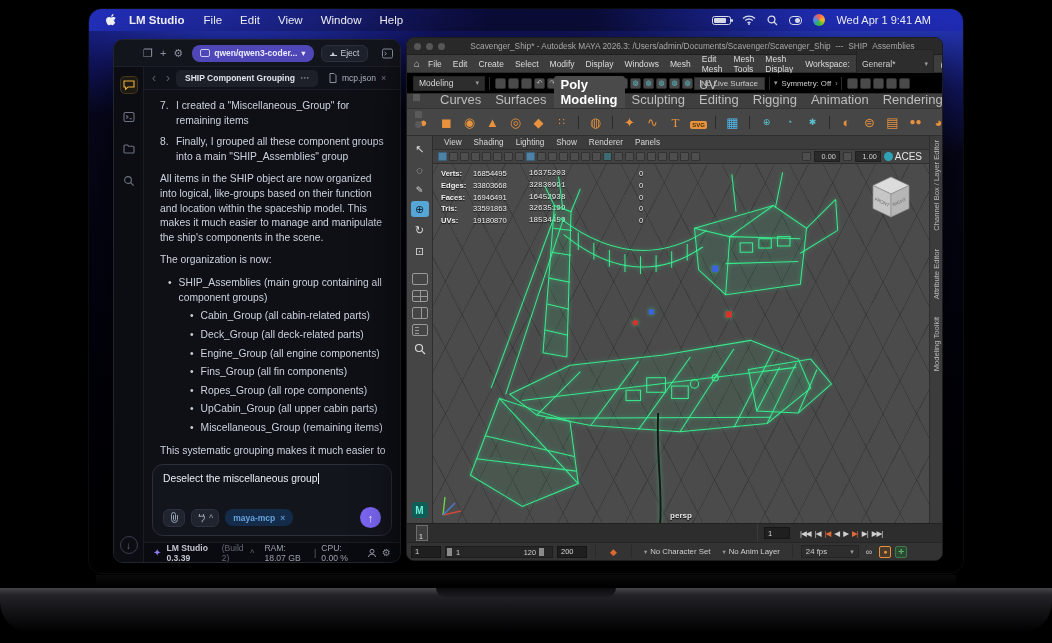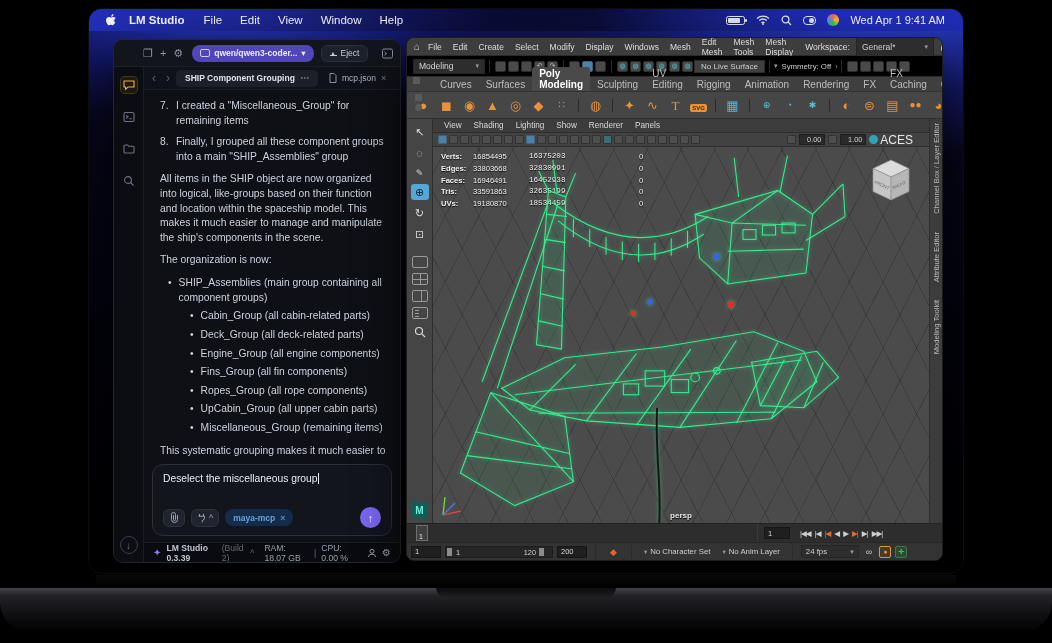--- a/index.html
+++ b/index.html
@@ -20,21 +20,21 @@
   .deck-notch { position:absolute; left:436px; top:588px; width:180px; height:9px; border-radius:0 0 14px 14px;
     background:linear-gradient(180deg,#0c0c0e,#1d1d21); }
 
   
   .macbar { position:absolute; left:0; top:0; width:100%; height:22px; display:flex; align-items:center;
     padding:0 16px; color:#f2f2f7; font-size:11.5px;
     background:linear-gradient(90deg, rgba(35,48,190,.92) 0%, rgba(18,20,80,.75) 34%, rgba(5,5,25,.55) 46%, rgba(5,5,25,.55) 58%, rgba(30,42,180,.88) 86%); }
   .macbar .app { font-weight:bold; margin:0 10px 0 12px; }
   .macbar .mi { margin:0 9px; }
   .macbar .grow { flex:1; }
-  .macbar .stat { display:flex; align-items:center; gap:11px; margin-right:2px; }
+  .macbar .stat { display:flex; align-items:center; gap:11px; margin-right:16px; }
   .battery { width:19px; height:9px; border:1px solid #dfe2ef; border-radius:2.5px; position:relative; }
   .battery::before { content:""; position:absolute; left:1px; top:1px; bottom:1px; width:12px; background:#dfe2ef; border-radius:1px; }
   .battery::after { content:""; position:absolute; right:-3px; top:2px; width:2px; height:3px; background:#dfe2ef; border-radius:1px; }
   .cc-toggle { width:13px; height:9px; border:1px solid #dfe2ef; border-radius:4px; position:relative; }
   .cc-toggle::before{ content:""; position:absolute; right:1px; top:1px; width:5px; height:5px; border-radius:50%; background:#dfe2ef; }
   .rb-circle { width:12px; height:12px; border-radius:50%; background:conic-gradient(#ff5f57,#febc2e,#28c840,#4f8df7,#ff5f57); }
   .clock { font-size:11px; }
 
   
   svg.icn { display:block; }
@@ -107,21 +107,21 @@
   .m-statusline { height:21px; background:#000000; display:flex; align-items:center; padding:0 6px; border-bottom:1px solid #2b2b2b; }
   .sel-box { display:flex; align-items:center; height:15px; background:#2d2d2d; border:1px solid #242424; padding:0 5px; min-width:72px; gap:4px; }
   .sel-box .cv { margin-left:auto; color:#9a9a9a; font-size:7px; }
   .vdiv { width:1px; height:13px; background:#2a2a2a; margin:0 4px; flex:0 0 1px; }
   .ic { width:11px; height:11px; background:#4a4a4a; border:1px solid #2d2d2d; border-radius:2px; margin:0 1px; flex:0 0 11px;
        display:flex; align-items:center; justify-content:center; font-size:7px; color:#b9b9b9; }
   .ic.blue { background:#4f81a4; border-color:#3b637f; color:#eaf4fa; }
   .ic.teal { color:#59c2cf; }
   .flat-box { display:flex; align-items:center; height:13px; padding:0 6px; color:#cbcbcb; font-size:8px; background:#3f3f3f; border:1px solid #2c2c2c; }
   .m-shelf-tabs { height:15px; background:#3f3f3f; display:flex; align-items:flex-end; padding:0 26px 0 26px; gap:0; border-bottom:1px solid #333; position:relative; }
-  .m-shelf-tabs .st { padding:1px 7px; font-size:10px; color:#bdbdbd; }
+  .m-shelf-tabs .st { padding:1px 7px; font-size:13px; color:#bdbdbd; }
   .m-shelf-tabs .st.active { color:#fff; font-weight:bold; background:#4a4a4a; border-radius:3px 3px 0 0; }
   .m-shelf { height:27px; background:#464646; display:flex; align-items:center; padding:0 4px; gap:2px; border-bottom:1px solid #2e2e2e; position:relative; }
   .shg { width:21px; text-align:center; font-size:13px; color:#e8923d; flex:0 0 21px; line-height:1; }
   .shg.small { font-size:10px; }
   .shg.blue { color:#4fb6e8; }
   .shg.teal { color:#59c2cf; font-size:9px; }
   .shg .svgtag { font-size:6px; background:#e8923d; color:#463005; border-radius:2px; padding:1px 2px; font-weight:bold; }
   .shelf-side { position:absolute; left:4px; top:2px; width:14px; display:flex; flex-direction:column; gap:3px; align-items:center; }
   .shelf-side .d1 { width:7px; height:7px; background:#5a5a5a; }
   .shelf-side .d2 { width:7px; height:7px; border-radius:50%; background:#5a5a5a; }
@@ -142,21 +142,21 @@
   .vp-col { flex:1; display:flex; flex-direction:column; min-width:0; }
   .vp-menus { height:14px; background:#3c3c3c; display:flex; align-items:center; gap:2px; padding:0 6px; border-bottom:1px solid #2e2e2e; }
   .vp-menus .mi { padding:0 5px; font-size:8.2px; color:#d8d8d8; }
   .vp-icons { height:14px; background:#424242; display:flex; align-items:center; padding:0 4px; border-bottom:1px solid #2e2e2e; }
   .ti { width:9px; height:9px; background:#4e4e4e; border:1px solid #323232; border-radius:1px; margin:0 1px; flex:0 0 9px; }
   .ti.blue { background:#4f81a4; border-color:#3b637f; }
   .ti.teal { background:#3d6b74; }
   .vp-icons .grow { flex:1; }
   .numfield { height:11px; min-width:26px; background:#2a2a2a; border:1px solid #1f1f1f; color:#cfcfcf; font-size:7.3px;
     display:flex; align-items:center; justify-content:flex-end; padding:0 3px; margin:0 2px; }
-  .aces { font-size:12px; color:#e6e6e6; margin:0 12px 0 1px;text-align:right; }
+  .aces { font-size:10px; color:#e6e6e6; margin:0 3px 0 1px;text-align:right; }
   .tealdot { width:9px; height:9px; border-radius:50%; background:#2fa3b5; margin:0 1px; }
   .canvas { flex:1; position:relative; overflow:hidden; background-color:#4b4b4b;
     background-image:
       repeating-linear-gradient(63deg, rgba(40,40,40,.38) 0 1px, transparent 1px 30px),
       repeating-linear-gradient(-63deg, rgba(40,40,40,.38) 0 1px, transparent 1px 30px); }
   .hud { position:absolute; left:8px; top:4px; font-size:7.6px; color:#f0f0f0; text-shadow:0 1px 1px rgba(0,0,0,.8); line-height:1.55; }
   .hud .r { display:flex; }
   .hud .l { width:32px; font-weight:bold; }
   .hud .v1 { width:56px; }
   .hud .v2 { width:110px;font-family:Liberation Mono, monospace; }
@@ -405,20 +405,28 @@
                 </svg>
             </span>
             <span style="font-size:10px">⚙</span>
           </div>
         </div>
       </div>
     </div>
 
     <div class="maya">
 
+      <div class="m-title">
+        <span class="tl"></span>
+        <span class="tl"></span>
+        <span class="tl"></span>
+        <span class="txt">
+          <span>Scavenger_Ship* - Autodesk MAYA 2026.3: /Users/admin/Documents/Scavenger/Scavenger_Ship</span>&nbsp;&nbsp;<span>---</span>&nbsp;&nbsp;<span>SHIP_Assemblies</span>
+        </span>
+      </div>
 
       <div class="m-menubar">
         <span class="home">⌂</span>
         <span class="mi">File</span>
         <span class="mi">Edit</span>
         <span class="mi">Create</span>
         <span class="mi">Select</span>
         <span class="mi">Modify</span>
         <span class="mi">Display</span>
         <span class="mi">Windows</span>

